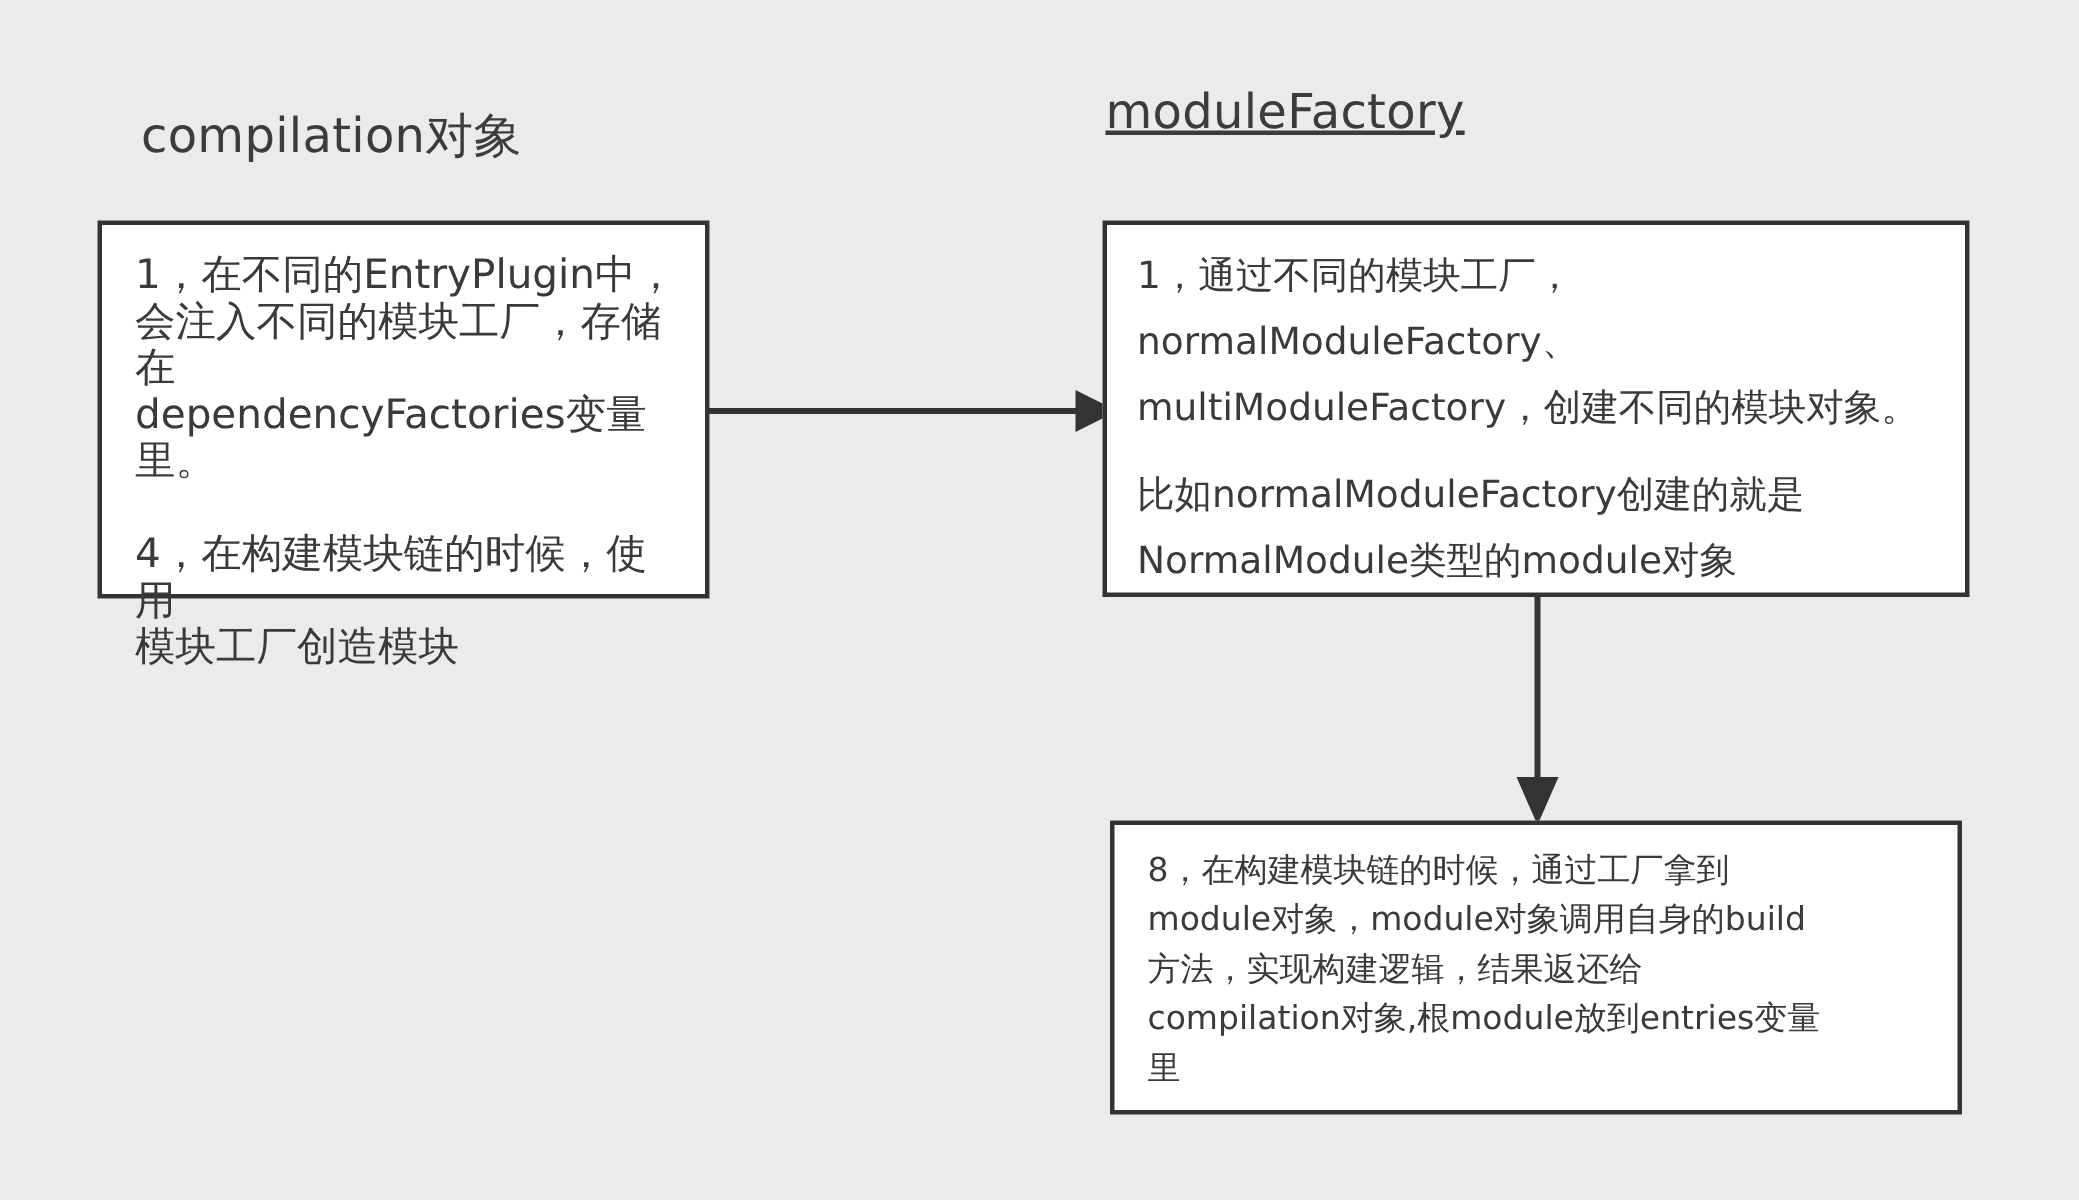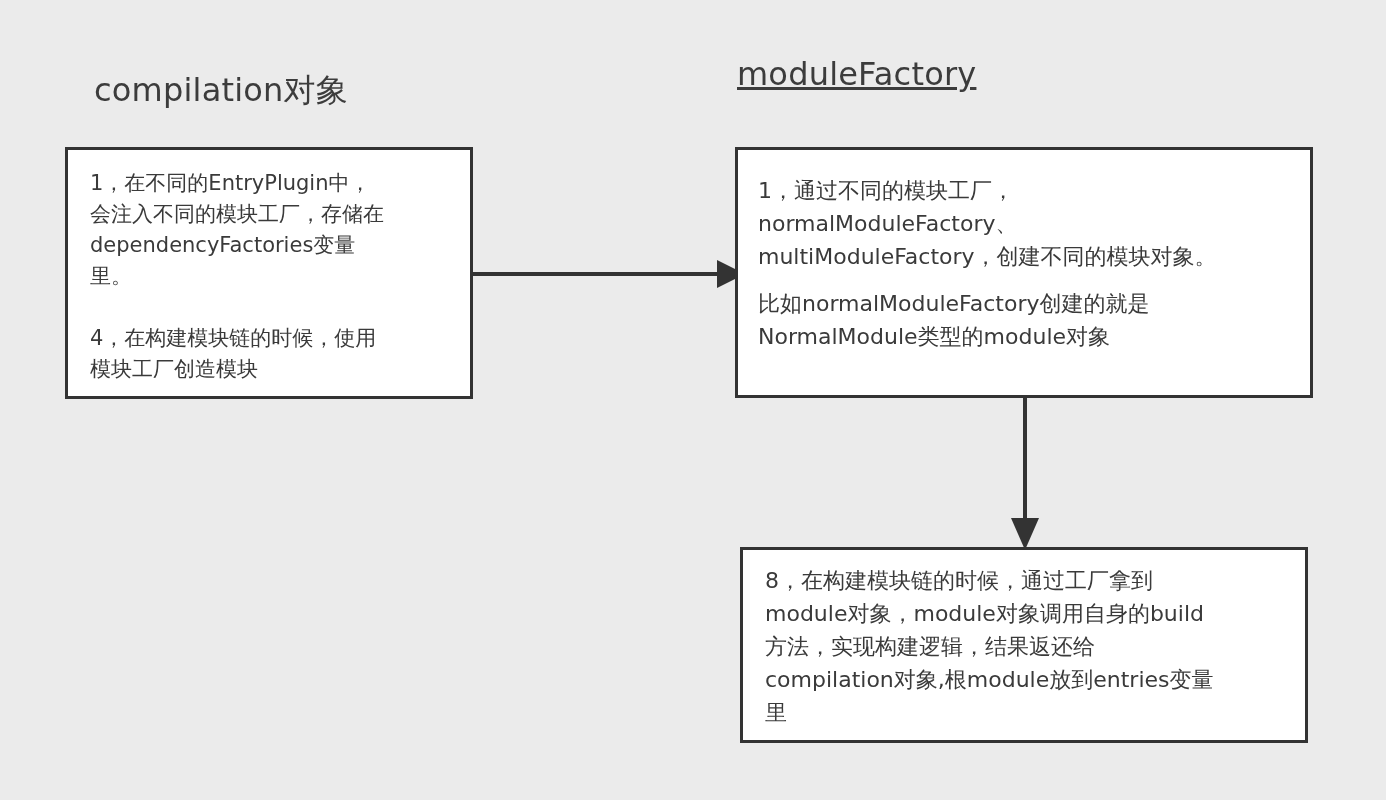--- a/index.html
+++ b/index.html
@@ -42,34 +42,34 @@
   .para {
     white-space: pre-line;
   }
   
   #title-compilation { left: 66px; top: 74px; margin-left: 28px; }
   #box-compilation {
     left: 65px; top: 147px; width: 408px; height: 252px;
   }
   #box-compilation .node-body {
     padding: 18px 14px 0 22px;
-    font-size: 21px;
+    font-size: 27px;
     line-height: 31px;
   }
   #box-compilation .para + .para { margin-top: 31px; }
 
   
   #title-modulefactory { left: 737px; top: 58px; text-decoration: underline; }
   #box-modulefactory {
     left: 735px; top: 147px; width: 578px; height: 251px;
   }
   #box-modulefactory .node-body {
-    padding: 24px 12px 0 20px;
-    font-size: 22px;
-    line-height: 33px;
+    padding: 12px 12px 0 20px;
+    font-size: 25px;
+    line-height: 44px;
   }
   #box-modulefactory .para + .para { margin-top: 14px; }
 
   
   #title-module { left: 737px; top: 492px; }
   #box-module {
     left: 740px; top: 547px; width: 568px; height: 196px;
   }
   #box-module .node-body {
     padding: 14px 10px 0 22px;

